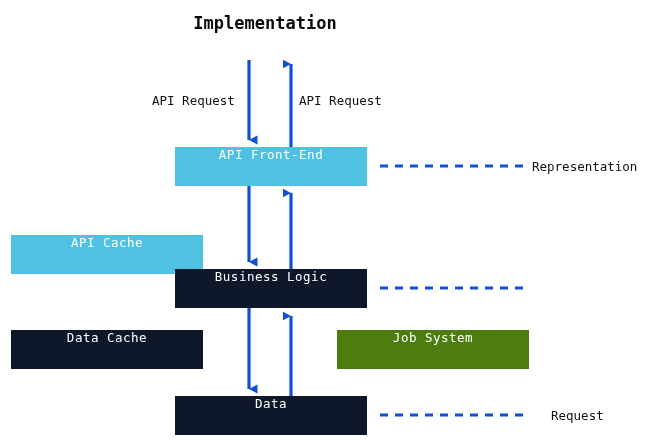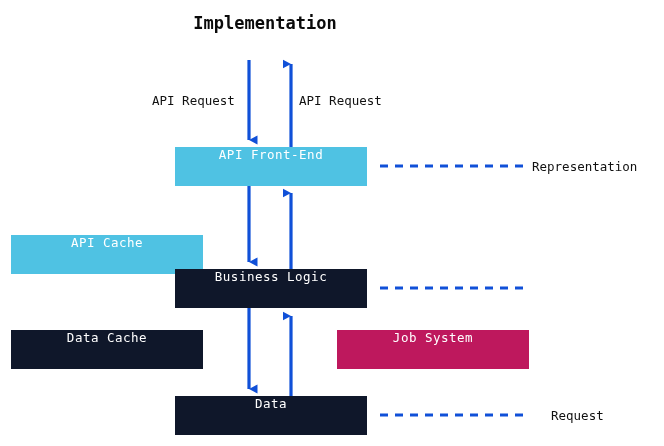--- a/index.html
+++ b/index.html
@@ -35,21 +35,21 @@
     display: flex;
     justify-content: center;
     color: #ffffff;
     font-size: 12.5px;
     font-family: "DejaVu Sans Mono", "Liberation Mono", monospace;
     letter-spacing: 0.5px;
     box-sizing: border-box;
   }
   .box-cyan   { background: #4FC2E3; }
   .box-orange { background: #0f172a; }
-  .box-gray   { background: #be185d; }
+  .box-gray   { background: #4d7c0f; }
 
   .arrow-label {
     position: absolute;
     font-size: 12.5px;
     color: #111111;
     font-family: "DejaVu Sans Mono", "Liberation Mono", monospace;
     white-space: nowrap;
   }
   .side-label {
     position: absolute;

